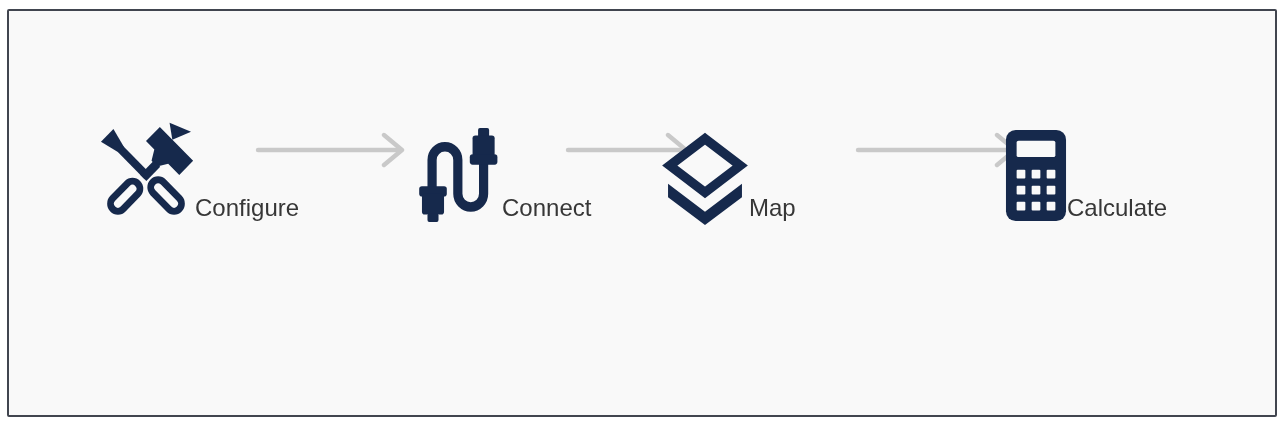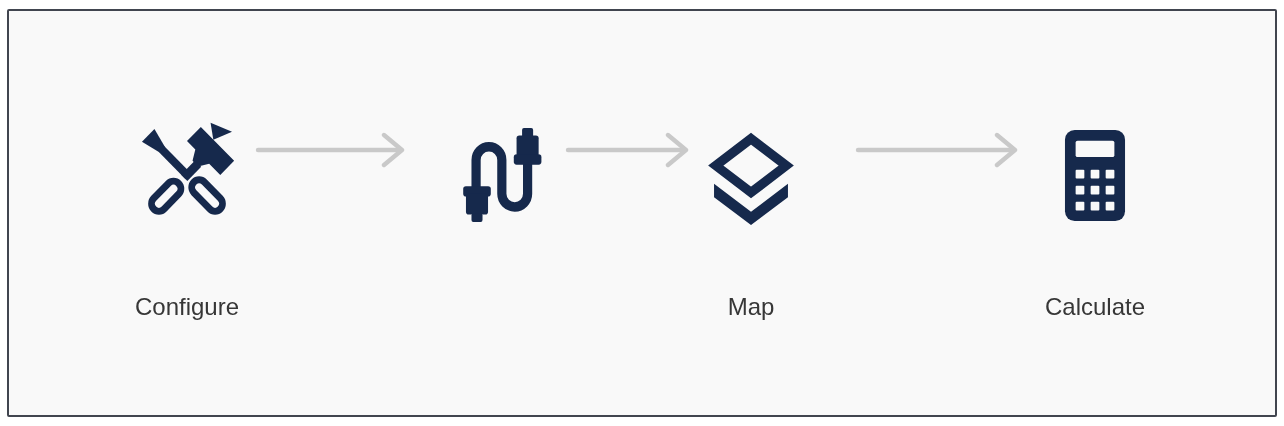--- a/index.html
+++ b/index.html
@@ -23,21 +23,21 @@
     box-sizing: border-box;
     border: 2px solid var(--panel-border, #41454f);
     background: var(--panel-bg, #f9f9f9);
     border-radius: 2px;
   }
   .step {
     position: absolute;
     top: 112px;
     width: 180px;
     display: flex;
-    flex-direction: column;
+    flex-direction: row;
     align-items: center;
   }
   .icon-box {
     height: 104px;
     display: flex;
     align-items: center;
     justify-content: center;
   }
   .icon-box svg {
     overflow: visible;
@@ -99,20 +99,21 @@
       <svg width="92" height="94" viewBox="0 0 100 100" preserveAspectRatio="none">
         <path d="M24,66 V34 A14,14 0 0 1 52,34 V70 A14,14 0 0 0 80,70 V36" fill="none" stroke="currentColor" stroke-width="10"></path>
         <rect x="10" y="62" width="30" height="11" rx="3" fill="currentColor"></rect>
         <rect x="13" y="70" width="24" height="22" rx="3" fill="currentColor"></rect>
         <rect x="19" y="91" width="12" height="9" rx="2" fill="currentColor"></rect>
         <rect x="74" y="0" width="12" height="10" rx="2" fill="currentColor"></rect>
         <rect x="68" y="8" width="24" height="22" rx="3" fill="currentColor"></rect>
         <rect x="65" y="28" width="30" height="11" rx="3" fill="currentColor"></rect>
       </svg>
     </div>
+    <div class="step-label">Connect</div>
   </div>
 
   <svg class="arrow" style="left:556px" width="126" height="36" viewBox="0 0 126 36">
     <path d="M3 18 H118"></path>
     <path d="M103 3 L121 18 L103 33"></path>
   </svg>
 
   <div class="step" style="left:652px">
     <div class="icon-box">
       <svg class="ly-offset" width="88" height="96" viewBox="0 0 100 100" preserveAspectRatio="none">

